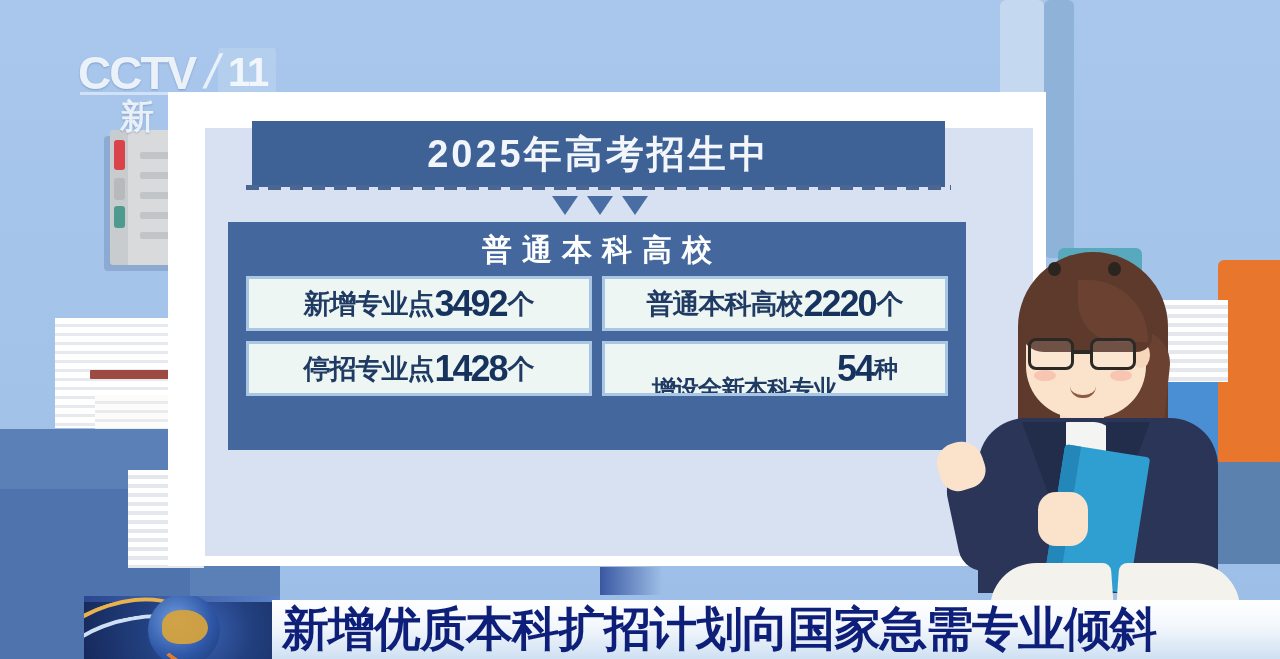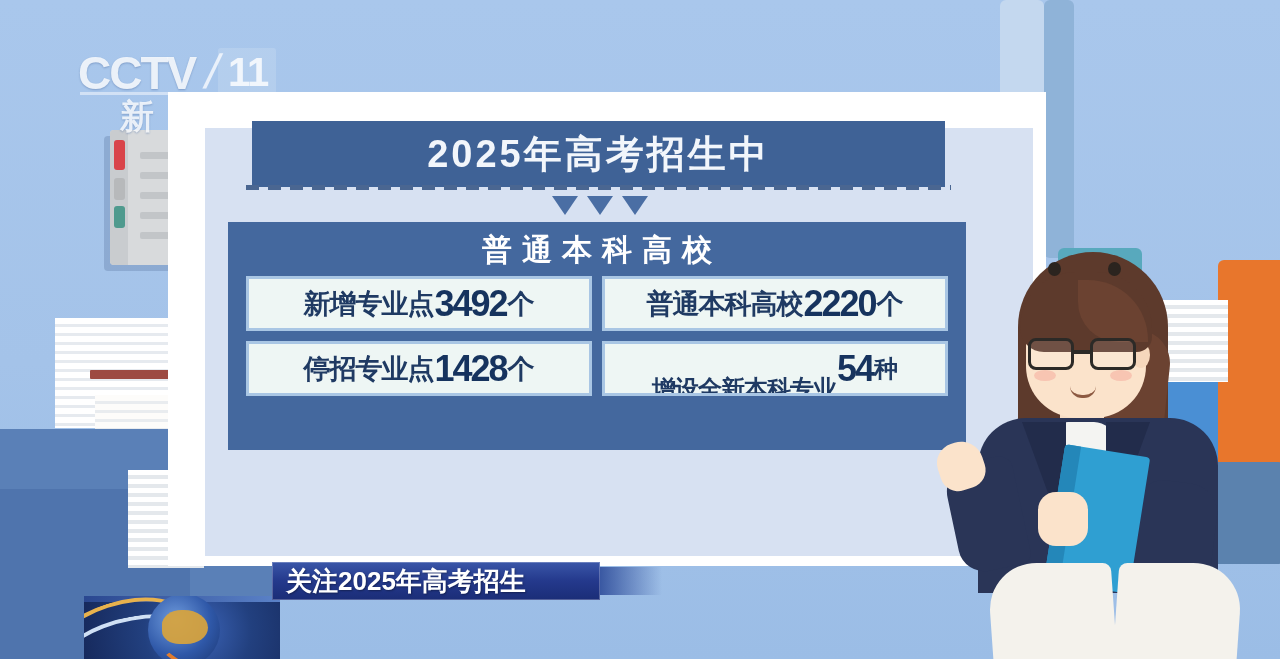--- a/index.html
+++ b/index.html
@@ -436,18 +436,18 @@
 
   <div class="globeBox">
     <div class="globeTopLine"></div>
     <div class="swoosh sw1"></div>
     <div class="swoosh sw2"></div>
     <div class="globe"></div>
     <div class="swoosh sw3"></div>
   </div>
 
   <div class="kickerTail"></div>
-  <div class="kickerBar">
-    <span class="k">关注2025年高考招生</span>
-  </div>
-
+
+  <div class="headlineBar">
+    <span class="h">新增优质本科扩招计划向国家急需专业倾斜</span>
+  </div>
 
 </div>
 
 </body></html>

